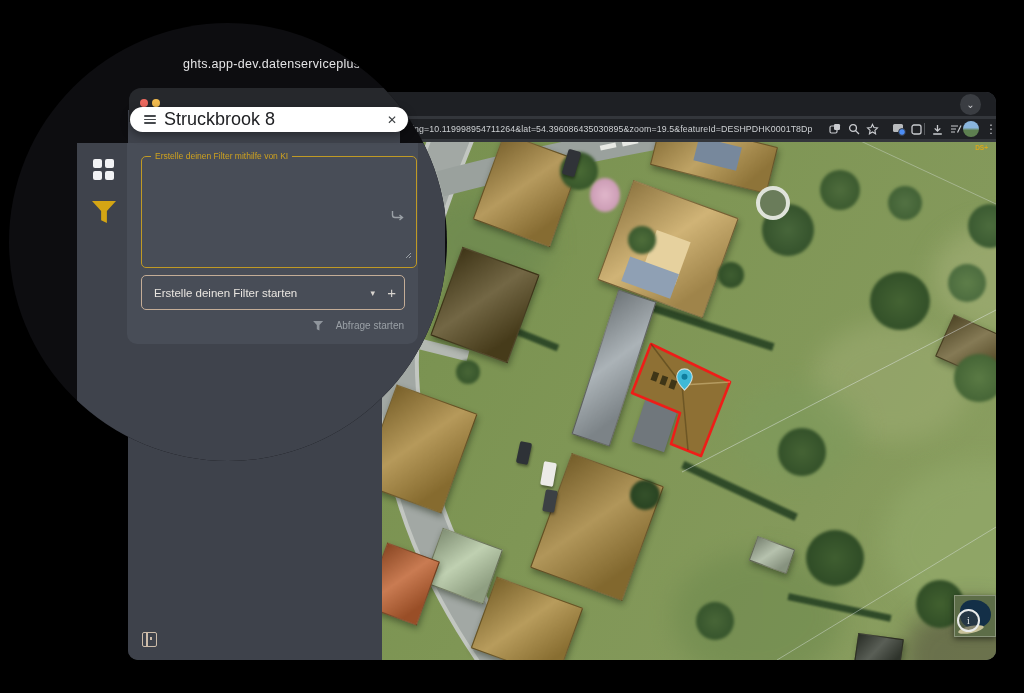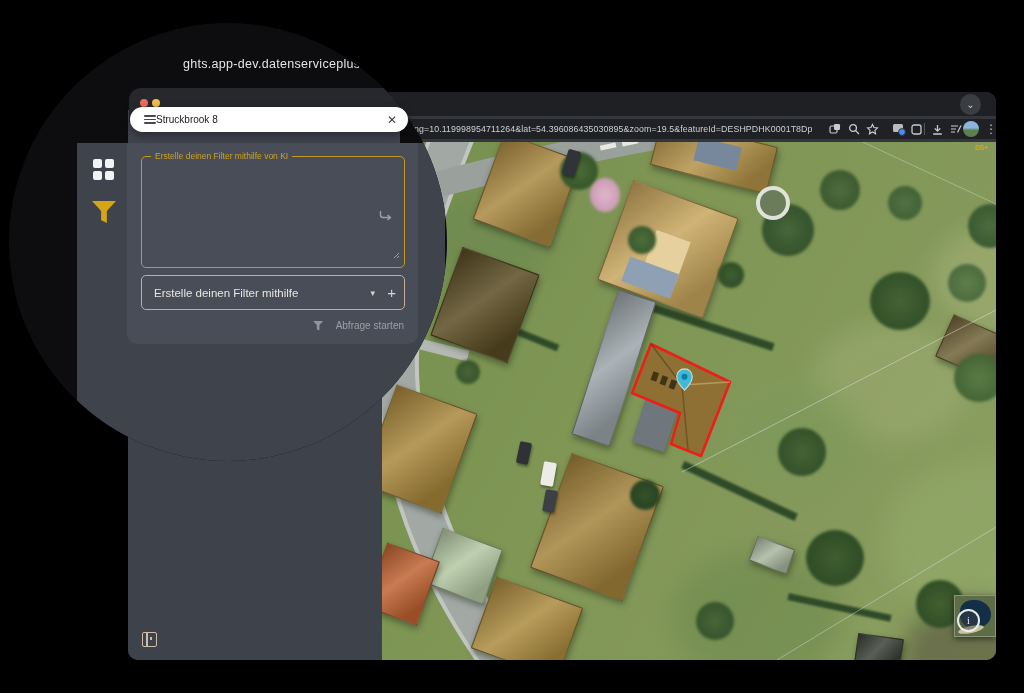--- a/index.html
+++ b/index.html
@@ -59,40 +59,40 @@
   .tl{position:absolute;top:11px;width:8px;height:8px;border-radius:50%;}
   .bub-url{position:absolute;left:183px;top:57px;font-size:12.5px;color:#e4e4e6;letter-spacing:.3px;}
   .grid-icon{position:absolute;left:93px;top:159px;width:21px;height:21px;display:grid;
              grid-template-columns:9px 9px;grid-template-rows:9px 9px;gap:3px;}
   .grid-icon span{background:#f2f3f5;border-radius:2px;}
   .funnel{width:24px;height:22px;background:#d4a514;
           clip-path:polygon(0 0,100% 0,62% 46%,62% 100%,38% 88%,38% 46%);}
   .funnel-sm{width:11px;height:10px;background:#8f959c;
              clip-path:polygon(0 0,100% 0,62% 46%,62% 100%,38% 88%,38% 46%);}
   .fieldset{position:absolute;left:141px;top:156px;width:262px;height:110px;
-            border:1.5px solid #c09a25;border-radius:5px;}
+            border:1.5px solid #c09a25;border-radius:5px;padding-left:12px;}
   .fieldset .legend{position:absolute;left:9px;top:-6px;padding:0 4px;background:#484d57;
                     font-size:8.5px;color:#cfa21f;white-space:nowrap;}
   .fieldset .example{position:absolute;left:11px;top:11px;width:242px;font-size:10.6px;
                      line-height:1.95;color:#d3d5d8;}
   .enter-arrow{position:absolute;right:11px;top:52px;color:#9aa0a6;}
   .resize-h{position:absolute;right:4px;bottom:4px;}
   .manual-box{position:absolute;left:141px;top:275px;width:262px;height:33px;border:1px solid #c4ad97;
               border-radius:5px;display:flex;align-items:center;}
   .manual-box .lbl{margin-left:12px;font-size:11.5px;color:#e9e5e0;}
   .manual-box .caret{position:absolute;right:29px;font-size:9px;color:#d8d4cf;}
   .manual-box .plus{position:absolute;right:8px;font-size:15px;font-weight:300;color:#d8d4cf;}
   .query-row{position:absolute;left:300px;top:320px;width:104px;display:flex;align-items:center;
              justify-content:flex-end;gap:12px;color:#9aa0a6;font-size:10px;text-align:center;}
   
   #pill{position:absolute;left:130px;top:107px;width:278px;height:25px;border-radius:13px;background:#fff;
         box-shadow:0 3px 10px rgba(0,0,0,.4);display:flex;align-items:center;}
   .burger{margin-left:14px;width:12px;height:9px;display:flex;flex-direction:column;justify-content:space-between;}
   .burger span{height:1.6px;background:#46494d;border-radius:1px;}
-  #pill .title{font-size:10px;font-weight:500;color:#202124;}
+  #pill .title{margin-left:8px;font-size:18px;font-weight:500;color:#202124;}
   #pill .close{position:absolute;right:11px;font-size:12px;color:#3c4043;}
 </style>
 </head>
 <body>
 
 <div id="stage">
 
   <div id="window">
     <div id="tabstrip">
       <div class="chev-btn">
@@ -288,21 +288,21 @@
           </svg>
       </div>
       <div class="resize-h">
         <svg width="7" height="7" viewBox="0 0 7 7">
             <path d="M6 1L1 6M6 4L4 6" stroke="#9aa0a6" stroke-width="1"></path>
           </svg>
       </div>
     </div>
 
     <div class="manual-box">
-      <span class="lbl">Erstelle deinen Filter mithilfe</span>
+      <span class="lbl">Erstelle deinen Filter starten</span>
       <span class="caret">▾</span>
       <span class="plus">+</span>
     </div>
 
     <div class="query-row">
       <span class="funnel-sm"></span>
       <span>Abfrage starten</span>
     </div>
   </div>
 

